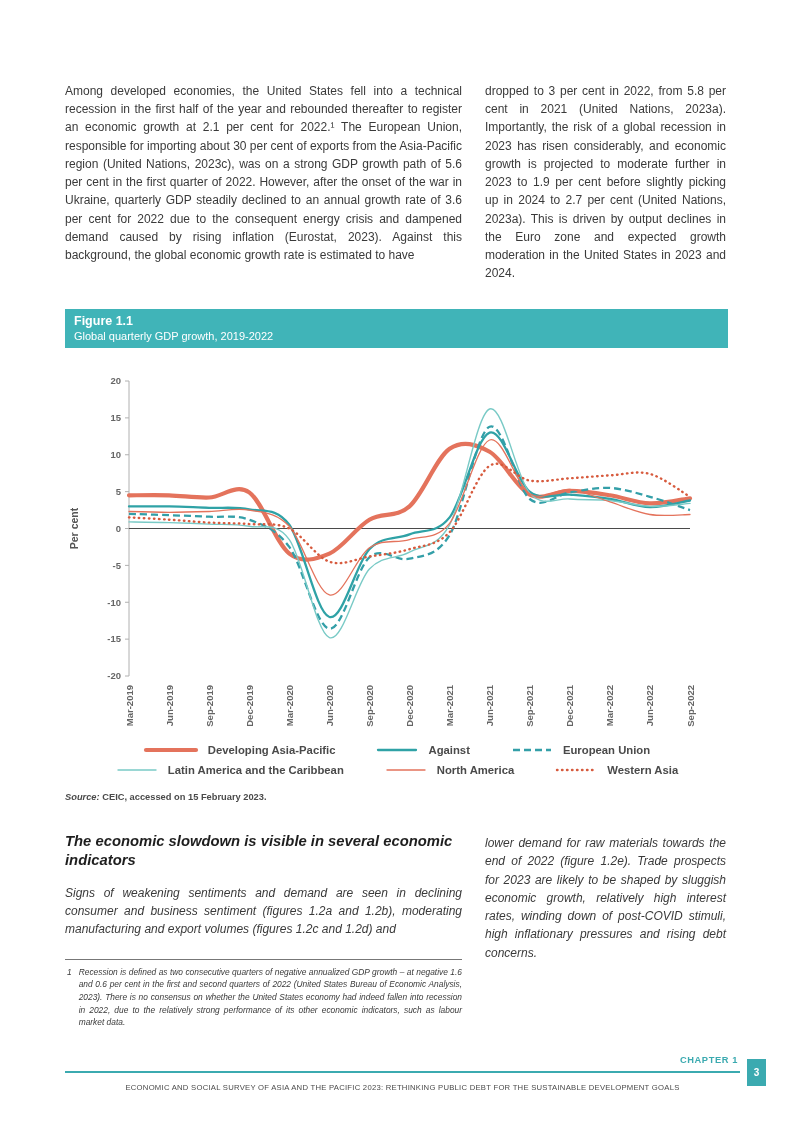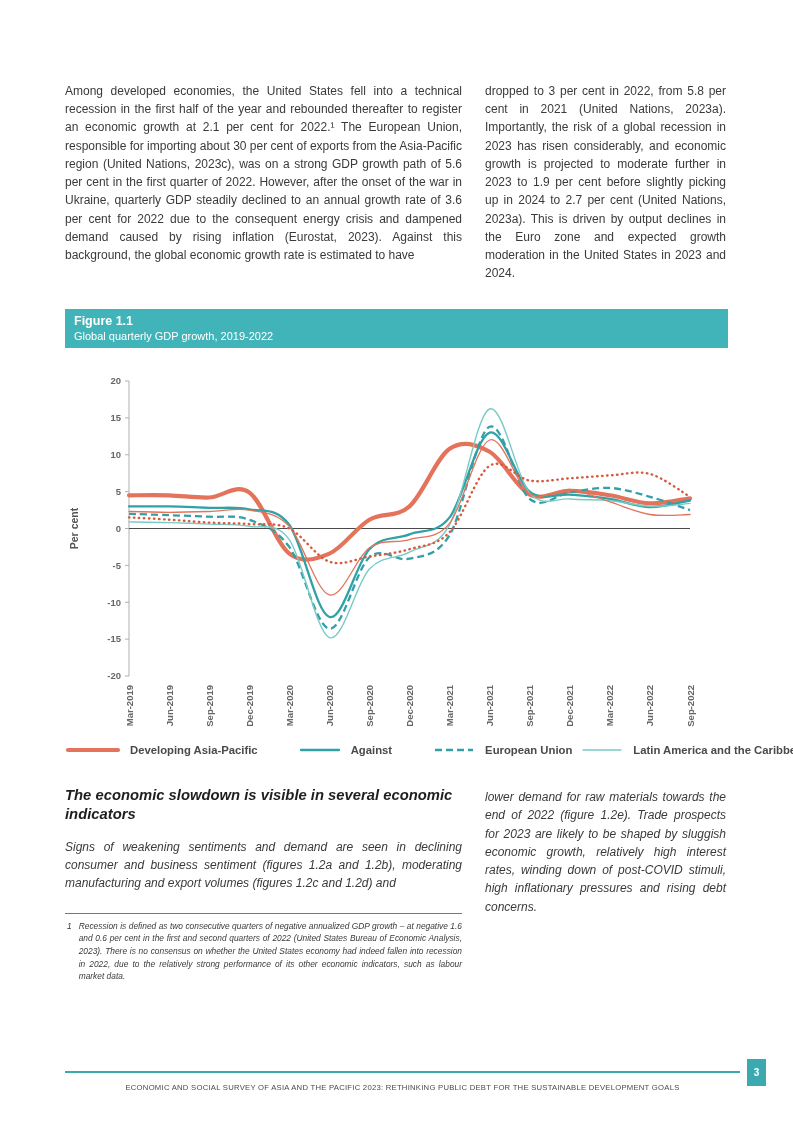--- a/index.html
+++ b/index.html
@@ -18,21 +18,21 @@
   .fig-banner { margin-top:26px; background:#40B4B8; color:#fff; padding:4px 0 5px 9px; }
   .fig-banner .fig-label { font-weight:bold; font-size:12.5px; line-height:1.3; }
   .fig-banner .fig-title { font-weight:normal; font-size:11px; line-height:1.3; }
 
   .chart-wrap { margin-top:20px;font-weight:bold; }
   svg.chart { display:block; }
   svg.chart text { font-family:"Liberation Sans", sans-serif; }
   .tick { font-size:9.5px; fill:#666; }
   .axis-title { font-size:10.5px; fill:#555; }
 
-  .legend { margin-top:10px; display:flex; align-items:center; gap:8px; }
+  .legend { margin-top:10px; display:flex; flex-direction:column; align-items:center; gap:8px; }
   .legend-row { display:flex; gap:40px; align-items:center; justify-content:center; }
   .legend-item { display:flex; align-items:center; gap:9px; font-size:11.3px; color:#4a4a4a; white-space:nowrap; }
 
   .source { margin-top:16px; font-size:9.3px; color:#4a4a4a; }
   .src-label { font-style:italic; }
 
   .section { margin-top:30px;font-style:italic; }
   h2.section-heading { font-size:14.8px; font-weight:bold; color:#1e1e1e; line-height:1.28; margin-bottom:14px; }
   .section p.body { margin-top:2px; }
 
@@ -147,36 +147,41 @@
               <span class="legend-label">North America</span>
             </span>
             <span class="legend-item">
               <svg width="44" height="10">
                 <line x1="3" y1="5" x2="41" y2="5" stroke="#D75A3D" stroke-width="2.4" stroke-dasharray="0.5 4.5" stroke-linecap="round"></line>
               </svg>
               <span class="legend-label">Western Asia</span>
             </span>
           </div>
         </div>
+      <p class="source">
+        <span class="src-label">Source:</span>
+        <span>CEIC, accessed on 15 February 2023.</span>
+      </p>
     </div>
 
     <div class="cols section">
       <div class="col-left">
         <h2 class="section-heading">The economic slowdown is visible in several economic indicators</h2>
         <p class="body">Signs of weakening sentiments and demand are seen in declining consumer and business sentiment (figures 1.2a and 1.2b), moderating manufacturing and export volumes (figures 1.2c and 1.2d) and</p>
         <div class="footnote">
           <span class="fn-marker">1</span>
           <span class="fn-text">Recession is defined as two consecutive quarters of negative annualized GDP growth – at negative 1.6 and 0.6 per cent in the first and second quarters of 2022 (United States Bureau of Economic Analysis, 2023). There is no consensus on whether the United States economy had indeed fallen into recession in 2022, due to the relatively strong performance of its other economic indicators, such as labour market data.</span>
         </div>
       </div>
       <p class="body col-right">lower demand for raw materials towards the end of 2022 (figure 1.2e). Trade prospects for 2023 are likely to be shaped by sluggish economic growth, relatively high interest rates, winding down of post-COVID stimuli, high inflationary pressures and rising debt concerns.</p>
     </div>
 
   </div>
 
   <div class="footer">
+    <div class="chapter">CHAPTER 1</div>
     <div class="rule-row">
       <div class="rule"></div>
       <div class="pagenum">3</div>
     </div>
     <div class="footer-title">ECONOMIC AND SOCIAL SURVEY OF ASIA AND THE PACIFIC 2023: RETHINKING PUBLIC DEBT FOR THE SUSTAINABLE DEVELOPMENT GOALS</div>
   </div>
 </div>
 
 </body></html>

